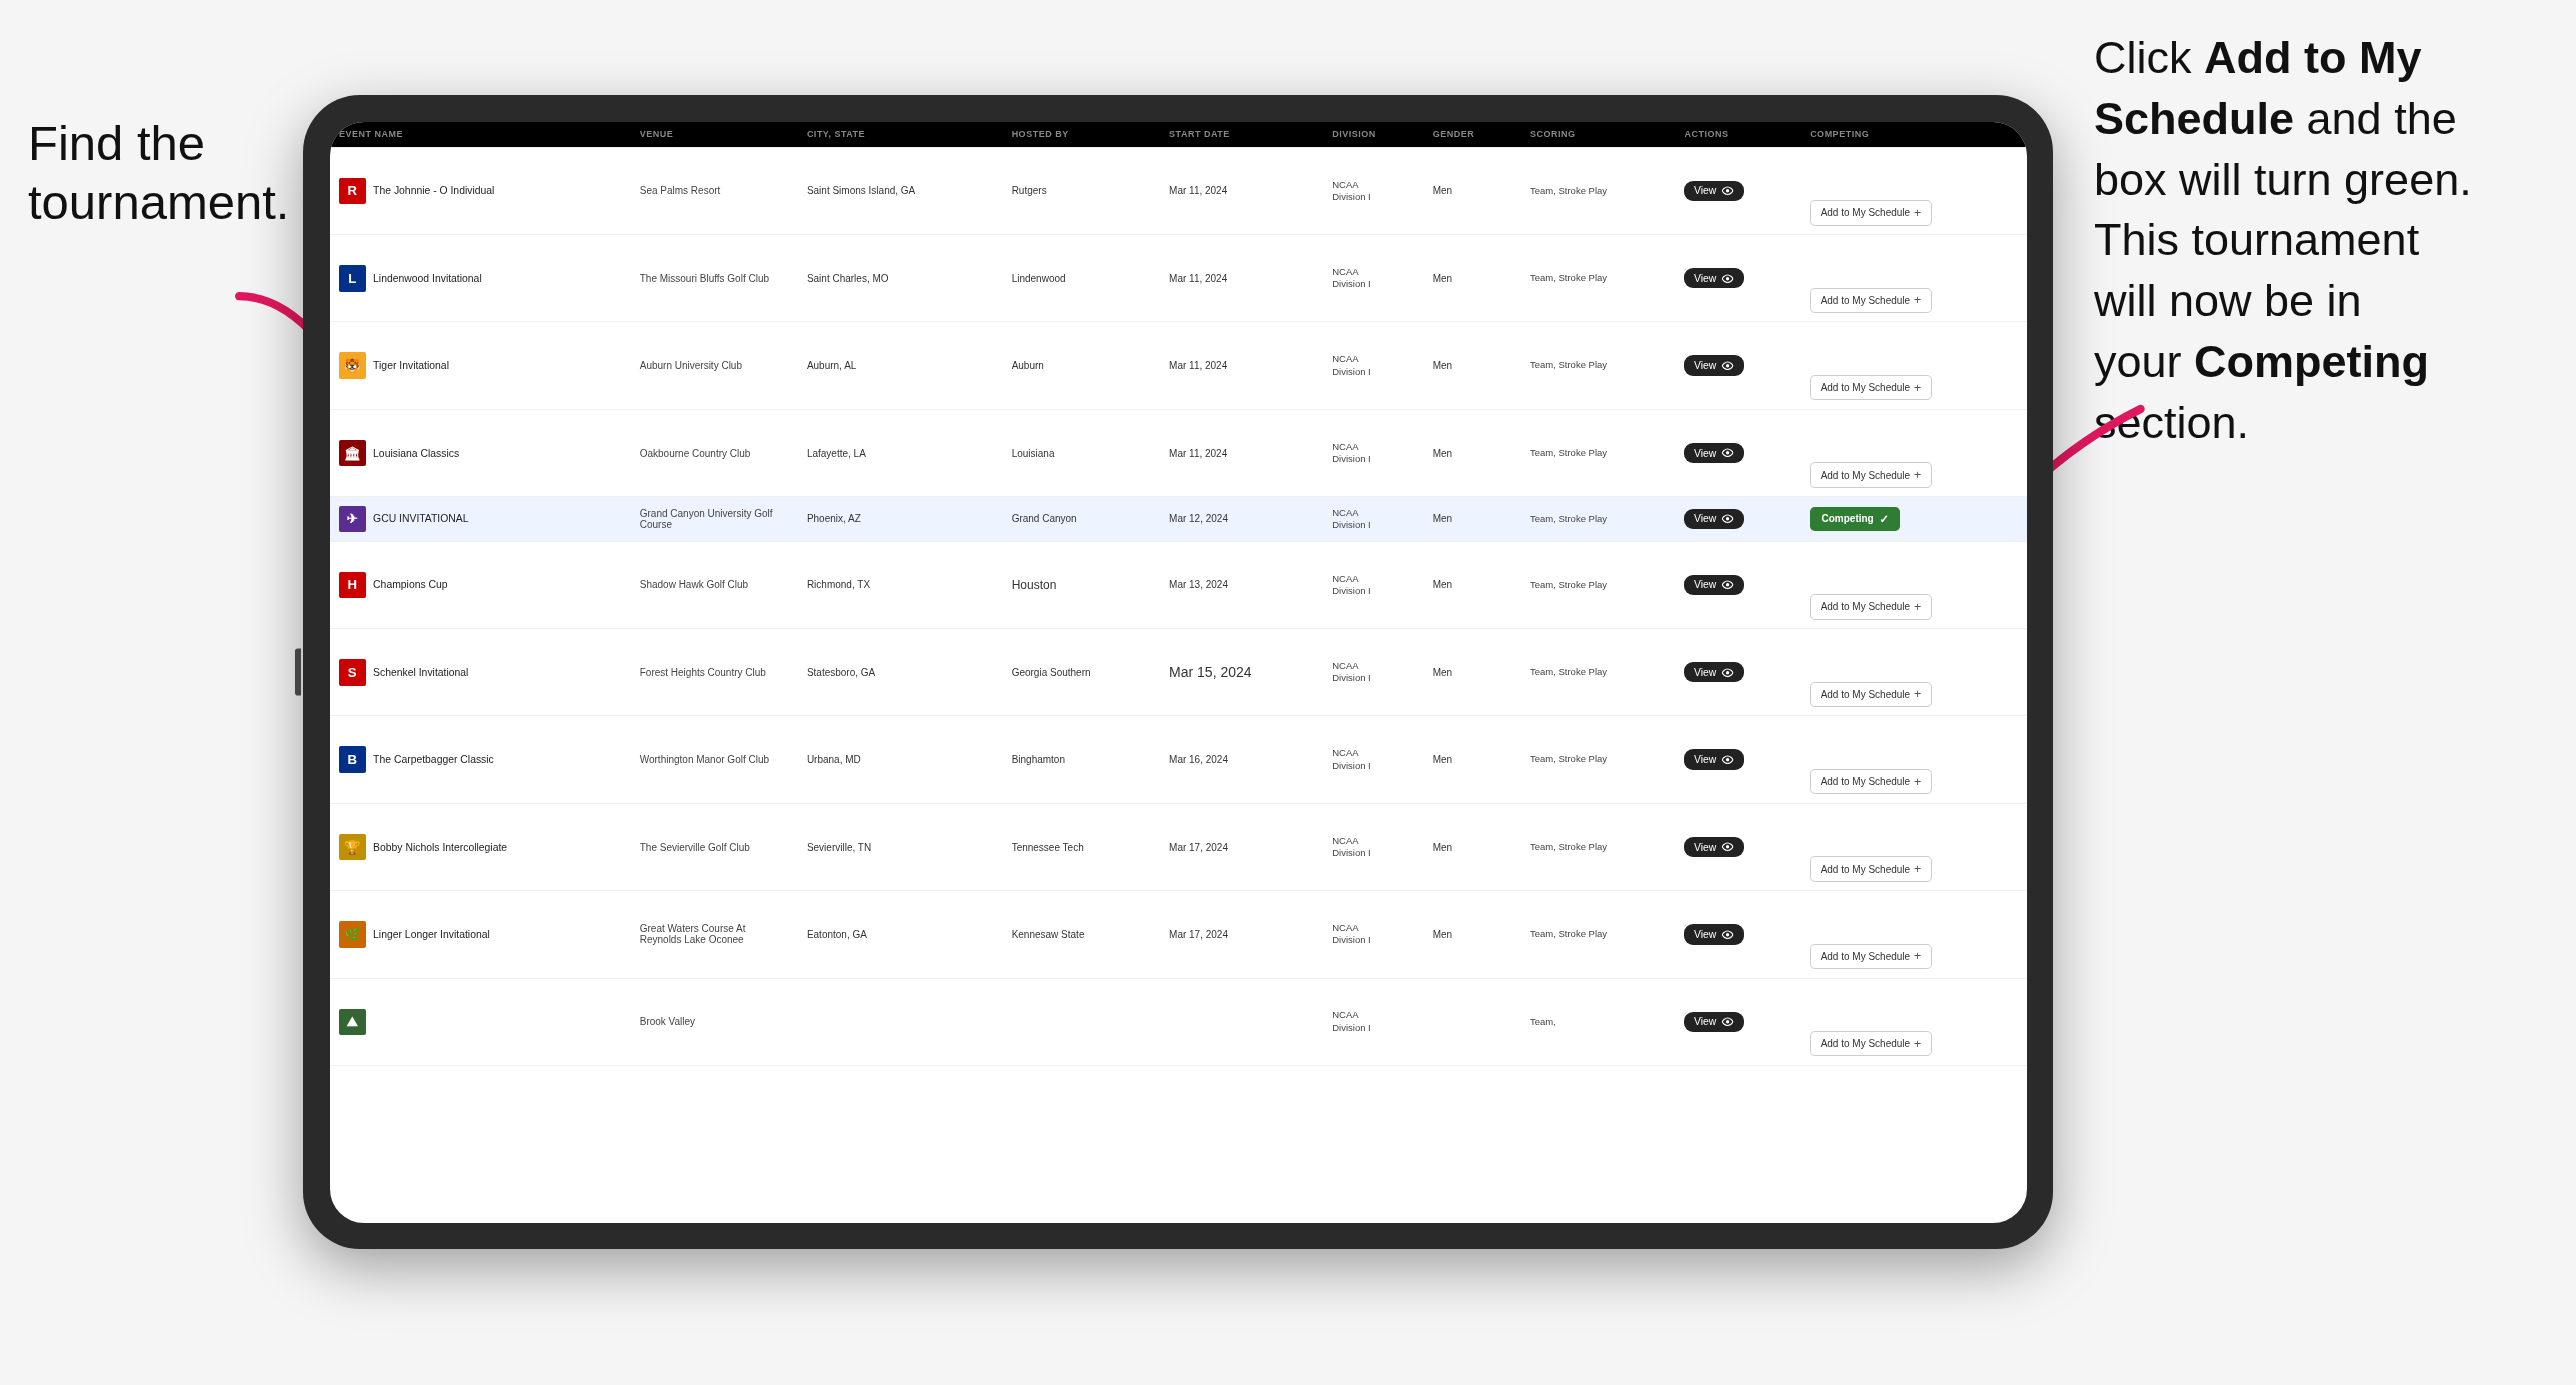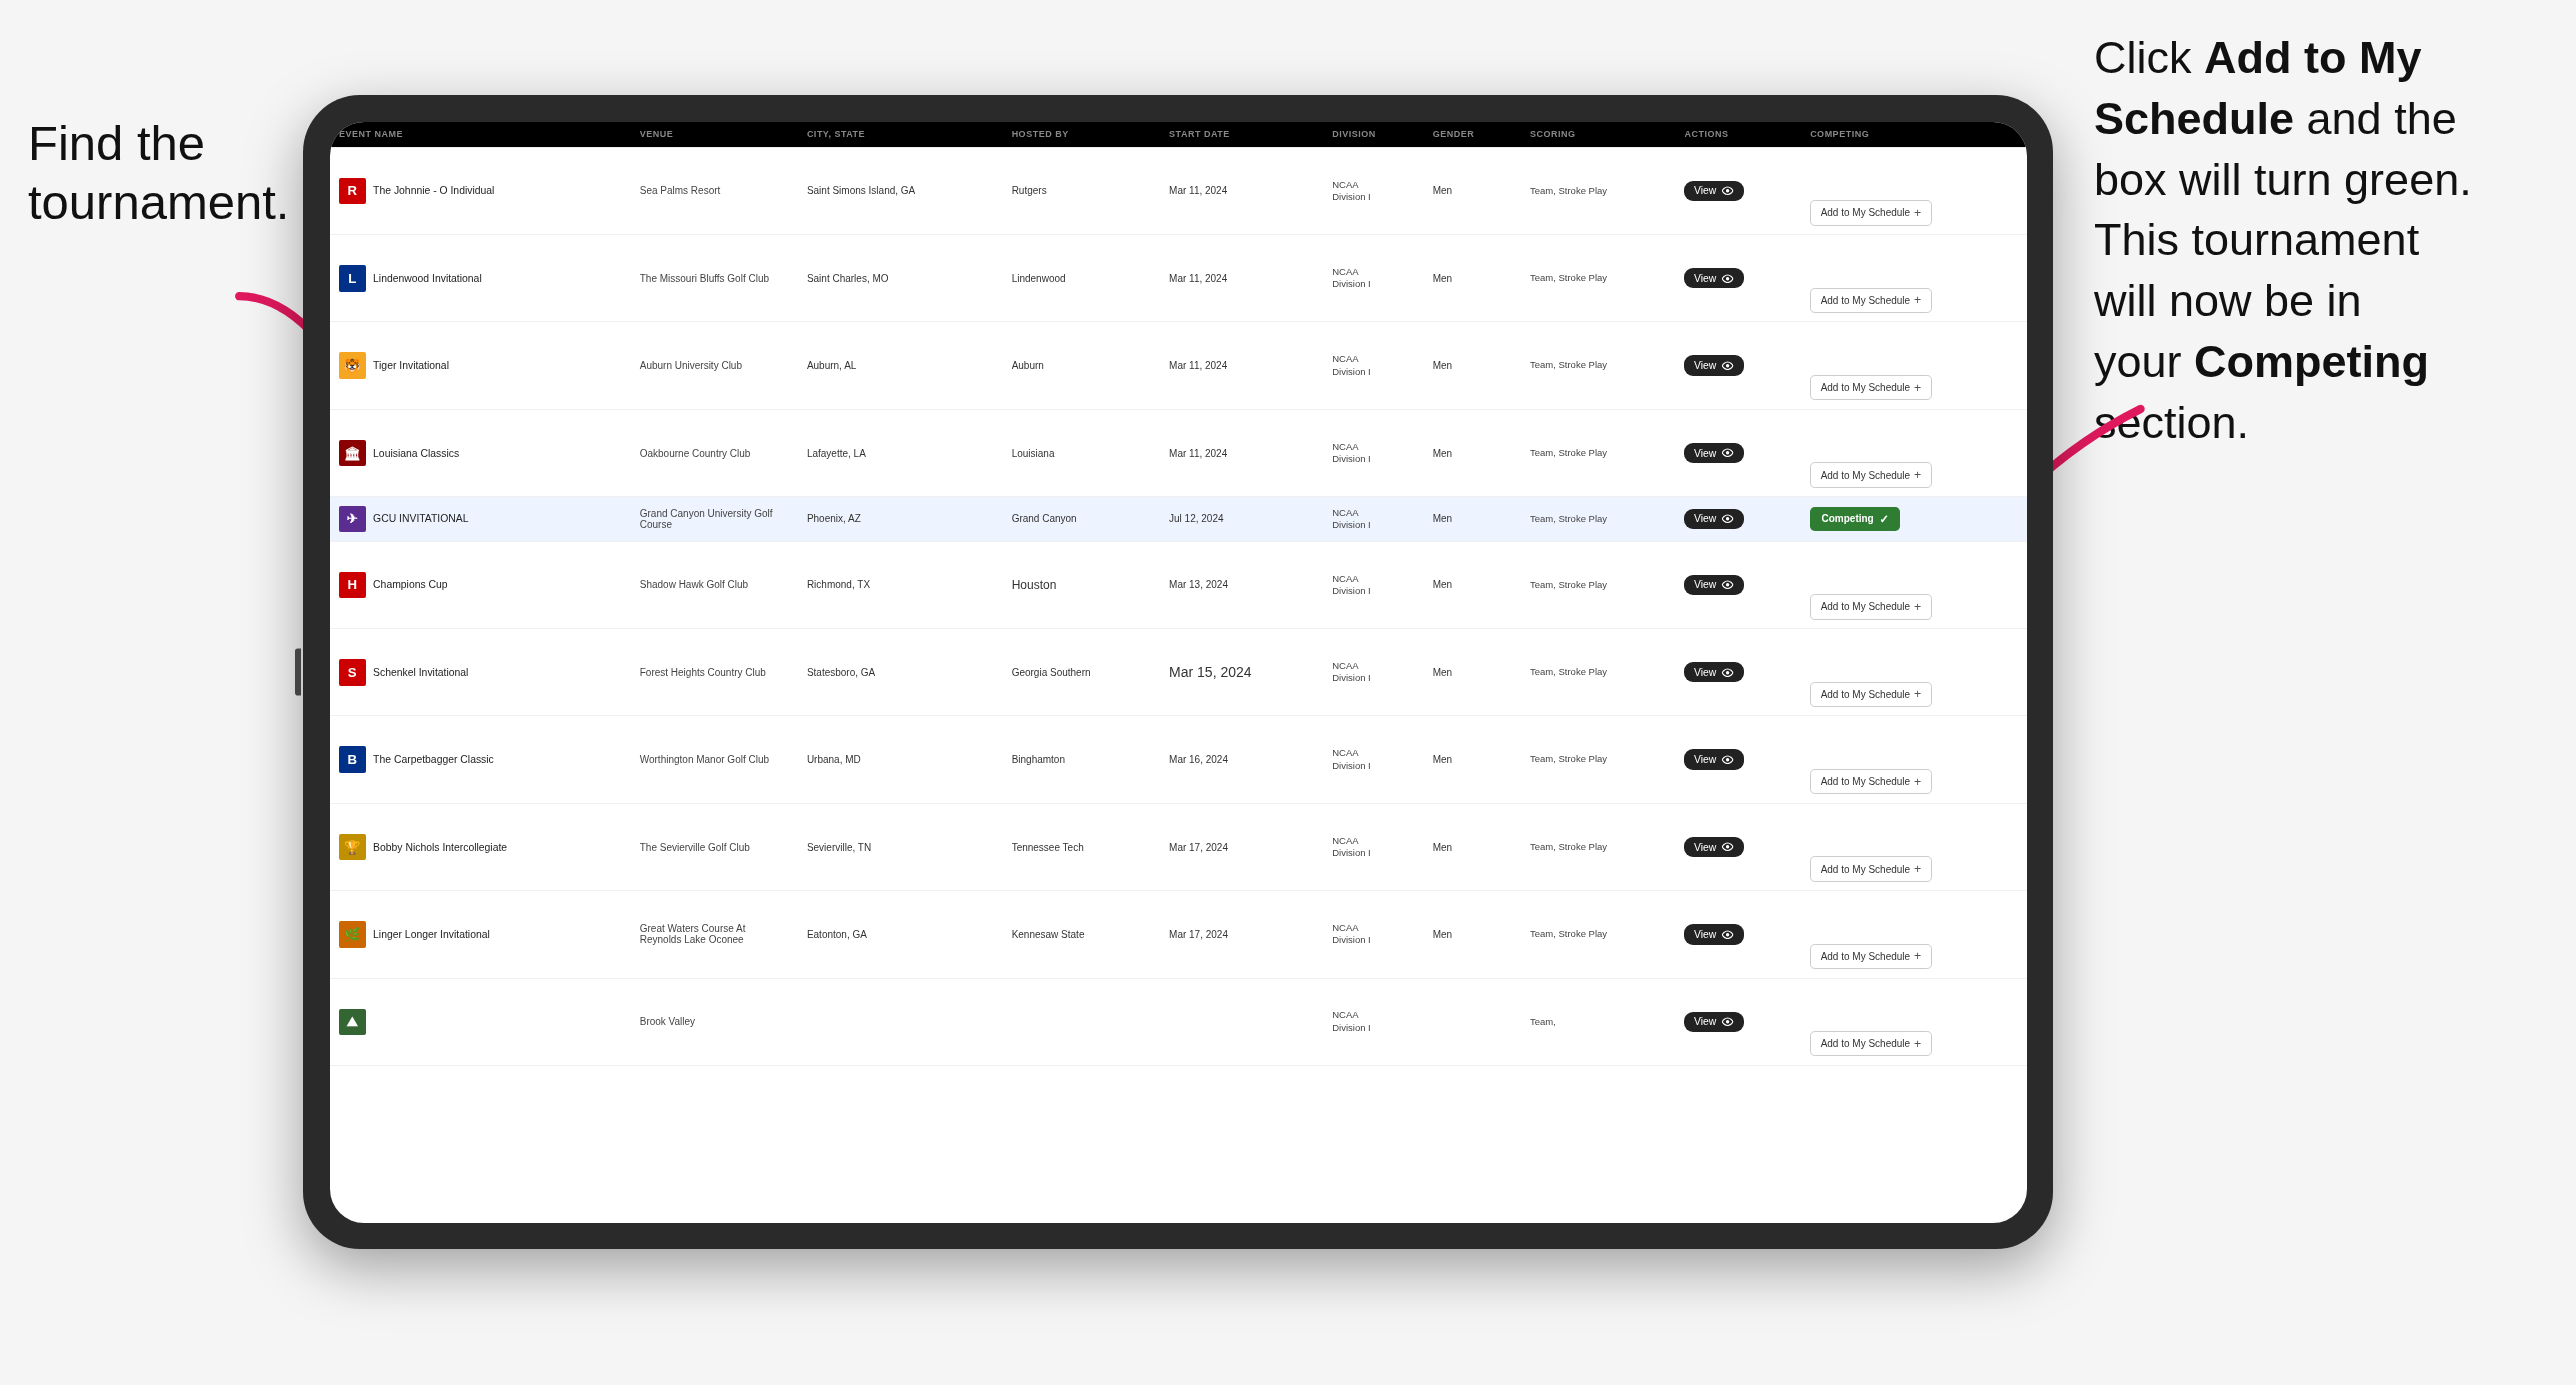--- a/index.html
+++ b/index.html
@@ -501,21 +501,21 @@
             <tr class="highlighted">
     <td>
       <div class="event-cell">
         <div class="team-logo" style="background:#5c2d91;color:#fff">✈</div>
         <span class="event-name">GCU INVITATIONAL</span>
       </div>
     </td>
     <td class="venue-cell">Grand Canyon University Golf Course</td>
     <td style="font-size:10px">Phoenix, AZ</td>
     <td style="font-size:10px">Grand Canyon</td>
-    <td style="font-size:10px;white-space:nowrap">Jul 12, 2024</td>
+    <td style="font-size:10px;white-space:nowrap">Mar 12, 2024</td>
     <td>
       <div class="division-text">NCAA<br>Division I</div>
     </td>
     <td style="font-size:10px">Men</td>
     <td>
       <div class="scoring-text">Team, Stroke Play</div>
     </td>
     <td class="actions-cell">
       <button class="view-btn">
         <span>View</span>

